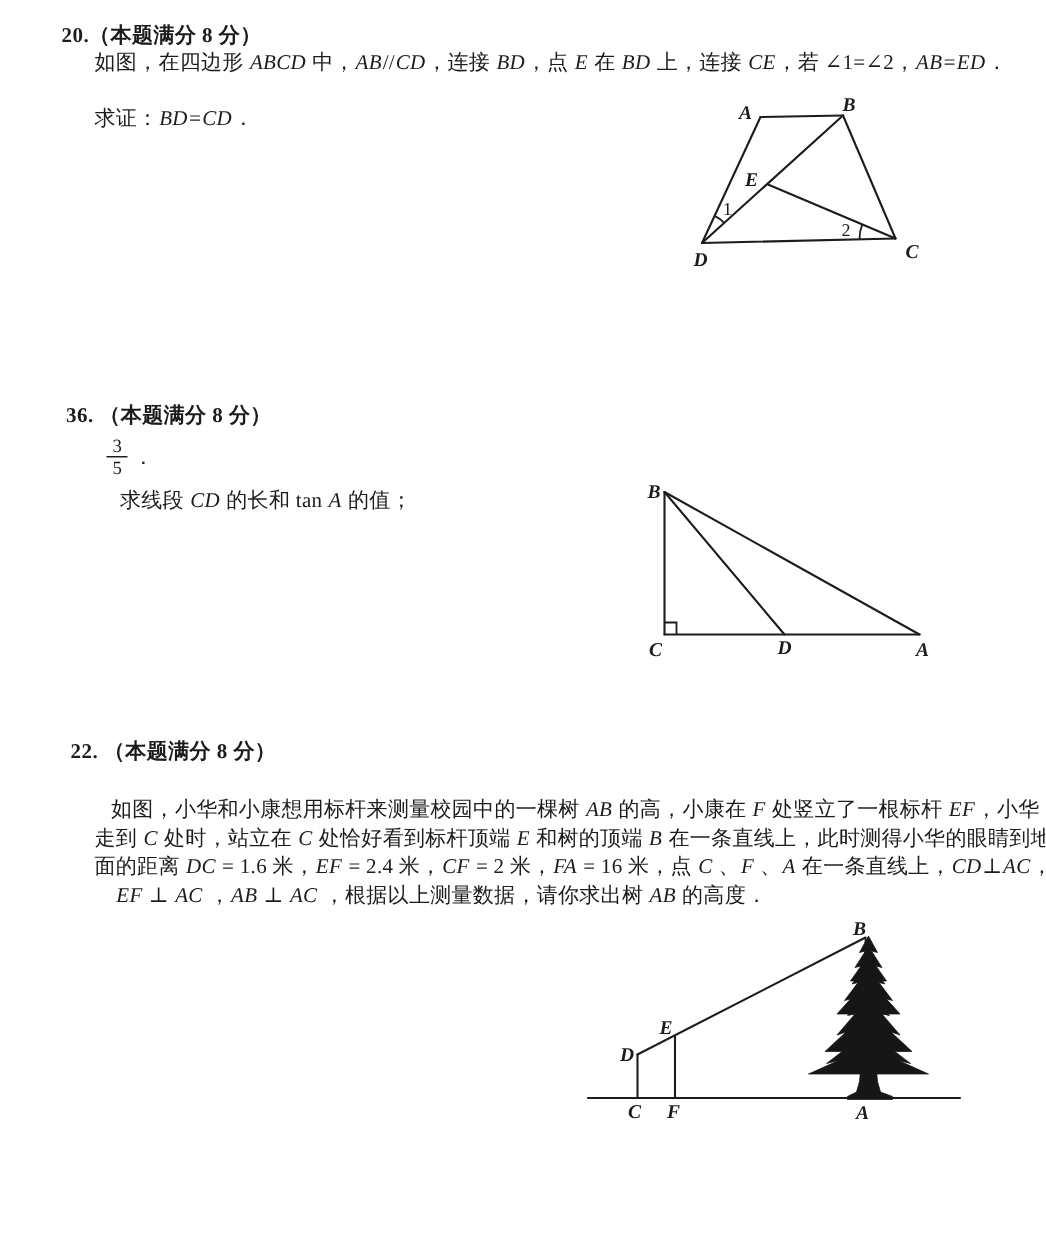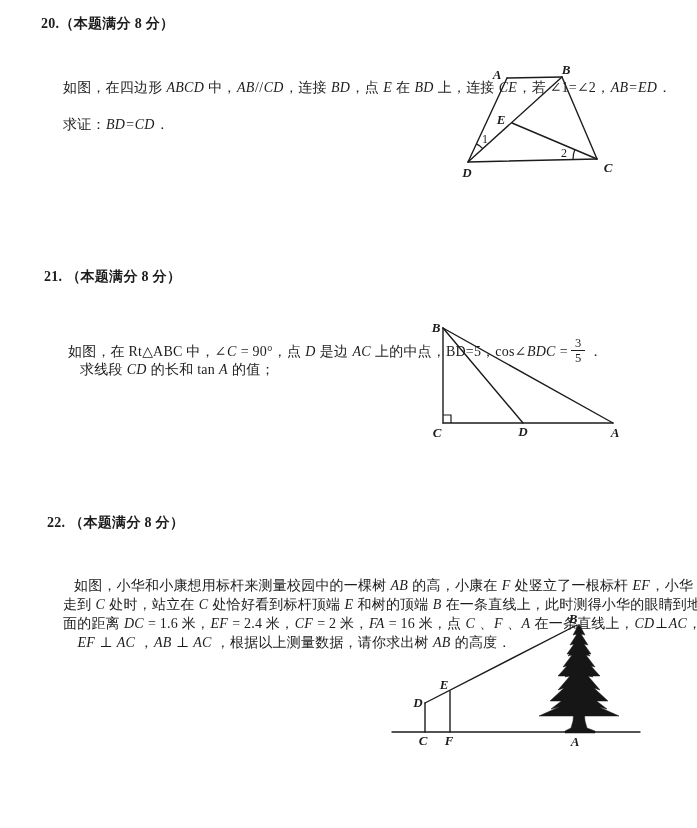--- a/index.html
+++ b/index.html
@@ -7,21 +7,21 @@
   .page{
     position:relative;width:697px;height:828px;overflow:hidden;
     background:var(--paper);color:var(--ink);
     font-family:"Liberation Serif","DejaVu Serif",serif;
   }
   .hdr{
     position:absolute;font-size:14px;font-weight:bold;
     white-space:nowrap;letter-spacing:.3px;text-align:right;
   }
   .ln{
-    position:absolute;font-size:14px;white-space:nowrap;letter-spacing:.2px;margin-top:46px;
+    position:absolute;font-size:14px;white-space:nowrap;letter-spacing:.2px;
   }
   .ln i{font-style:italic;padding:0 .5px;}
   .fig{position:absolute;}
   .edge{stroke:var(--ink);stroke-width:1.4;fill:none;stroke-linecap:round;}
   .thin{stroke:var(--ink);stroke-width:1.2;fill:none;}
   .dashed{stroke:var(--ink);stroke-width:1.2;fill:none;stroke-dasharray:4 3;}
   .vlabel{
     font-size:13px;font-style:italic;font-weight:bold;fill:var(--ink);
     font-family:"Liberation Serif","DejaVu Serif",serif;text-anchor:middle;
   }
@@ -62,43 +62,43 @@
       <text class="vlabel" x="126" y="16">B</text>
       <text class="vlabel" x="168" y="114">C</text>
       <text class="vlabel" x="27" y="119">D</text>
       <text class="vlabel" x="61" y="66">E</text>
       <text class="alabel" x="45" y="85">1</text>
       <text class="alabel" x="124" y="99">2</text>
     </svg>
   </div>
 
   <div>
-    <div class="hdr" style="left:44px;top:268px">21. （本题满分 8 分）</div>
+    <div class="hdr" style="left:44px;top:268px">36. （本题满分 8 分）</div>
     <div class="ln" style="left:68px;top:290px">
-      <span>如图，在 Rt△ABC 中，∠<i>C</i> = 90°，点 <i>D</i> 是边 <i>AC</i> 上的中点，BD=5，cos∠<i>BDC</i> =</span><span class="frac"><span class="num">3</span><span class="den">5</span></span><span>．</span>
+      <span class="frac"><span class="num">3</span><span class="den">5</span></span><span>．</span>
     </div>
-    <div class="ln" style="left:80px;top:315px">求线段 <i>CD</i> 的长和 tan <i>A</i> 的值；</div>
+    <div class="ln" style="left:80px;top:325px">求线段 <i>CD</i> 的长和 tan <i>A</i> 的值；</div>
 
     <svg class="fig" style="left:425px;top:315px" width="225" height="132" viewBox="0 0 225 132">
       <g>
         <line class="edge" x1="18" y1="13" x2="18" y2="108"></line>
         <line class="edge" x1="18" y1="108" x2="188" y2="108"></line>
         <line class="edge" x1="18" y1="13" x2="188" y2="108"></line>
         <line class="edge" x1="18" y1="13" x2="98" y2="108"></line>
         <polyline class="thin" points="18,100 26,100 26,108"></polyline>
       </g>
       <text class="vlabel" x="11" y="17">B</text>
       <text class="vlabel" x="12" y="122">C</text>
       <text class="vlabel" x="98" y="121">D</text>
       <text class="vlabel" x="190" y="122">A</text>
     </svg>
   </div>
 
   <div>
-    <div class="hdr" style="left:47px;top:514px">22. （本题满分 8 分）</div>
+    <div class="hdr" style="left:47px;top:492px">22. （本题满分 8 分）</div>
     <div class="ln" style="left:74px;top:531px">如图，小华和小康想用标杆来测量校园中的一棵树 <i>AB</i> 的高，小康在 <i>F</i> 处竖立了一根标杆 <i>EF</i>，小华</div>
     <div class="ln" style="left:63px;top:550px">走到 <i>C</i> 处时，站立在 <i>C</i> 处恰好看到标杆顶端 <i>E</i> 和树的顶端 <i>B</i> 在一条直线上，此时测得小华的眼睛到地</div>
     <div class="ln" style="left:63px;top:569px">面的距离 <i>DC</i> = 1.6 米，<i>EF</i> = 2.4 米，<i>CF</i> = 2 米，<i>FA</i> = 16 米，点 <i>C</i> 、<i>F</i> 、<i>A</i> 在一条直线上，<i>CD</i>⊥<i>AC</i>，</div>
     <div class="ln" style="left:77px;top:588px"><i>EF</i> ⊥ <i>AC</i> ，<i>AB</i> ⊥ <i>AC</i> ，根据以上测量数据，请你求出树 <i>AB</i> 的高度．</div>
 
     <svg class="fig" style="left:388px;top:608px" width="267" height="152" viewBox="0 0 267 152">
       <g>
         <line class="edge" x1="4" y1="124" x2="252" y2="124"></line>
         <line class="edge" x1="37" y1="124" x2="37" y2="95"></line>
         <line class="edge" x1="62" y1="124" x2="62" y2="83"></line>

